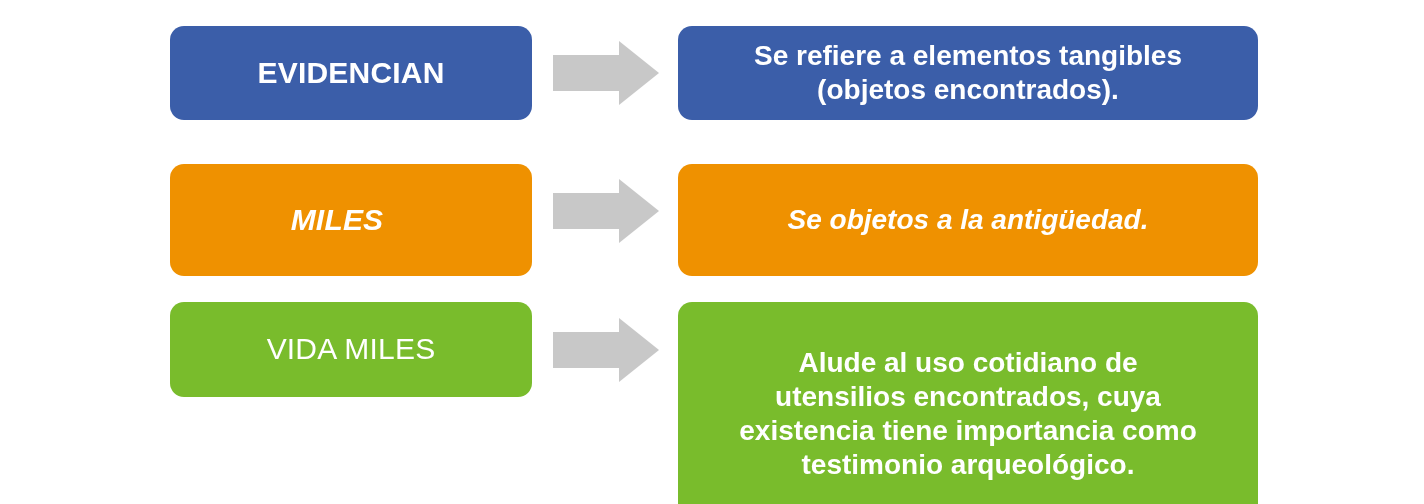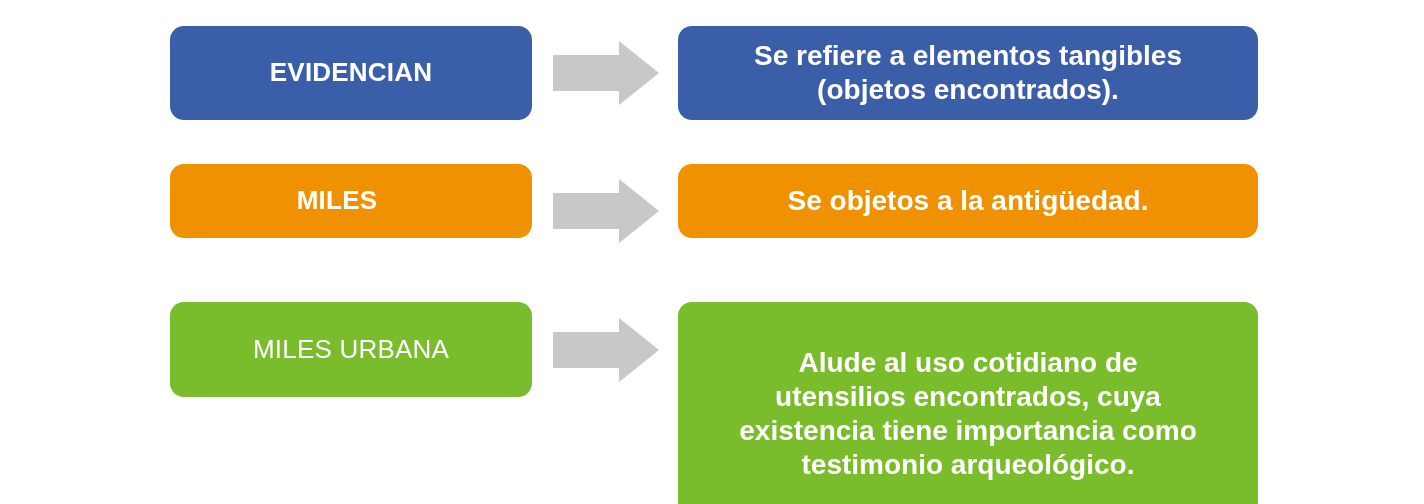--- a/index.html
+++ b/index.html
@@ -35,21 +35,21 @@
   }
   .box-left {
     left: 170px;
     width: 362px;
   }
   .box-right {
     left: 678px;
     width: 580px;
   }
   .label-term {
-    font-size: 26px;
+    font-size: 30px;
     font-weight: bold;
     letter-spacing: 0.2px;
     line-height: 1.15;
     white-space: pre-line;
   }
   .label-term.regular {
     font-weight: normal;
   }
   .label-def {
     font-size: 28px;
@@ -70,21 +70,21 @@
     height: 64px;
   }
 
   
   #row-evidencian { top: 26px; height: 94px; }
   #row-evidencian .box { height: 94px; background: #3b5ea9; }
   #row-evidencian .arrow { top: 15px; left: 553px; }
 
   
   #row-miles { top: 164px; height: 94px; }
-  #row-miles .box { height: 74px; background: #ef9100; }
+  #row-miles .box { height: 112px; background: #ef9100; font-style: italic; }
   #row-miles .arrow { top: 15px; left: 553px; }
   #row-miles .label-term { padding-right: 28px; }
 
   
   #row-vida-urbana { top: 302px; height: 176px; }
   #row-vida-urbana .box-left { height: 95px; background: #79bc2c; }
   #row-vida-urbana .box-right { height: 224px; background: #79bc2c; }
   #row-vida-urbana .arrow { top: 16px; left: 553px; }
 </style>
 </head>
@@ -120,21 +120,21 @@
       </svg>
     </div>
 
     <div class="box box-right">
       <span class="label-def">Se objetos a la antigüedad.</span>
     </div>
   </div>
 
   <div class="row" id="row-vida-urbana">
     <div class="box box-left">
-      <span class="label-term regular">MILES URBANA</span>
+      <span class="label-term regular">VIDA MILES</span>
     </div>
 
     <div class="arrow">
       <svg viewBox="0 0 106 64" xmlns="http://www.w3.org/2000/svg" aria-hidden="true">
         <polygon points="0,14 66,14 66,0 106,32 66,64 66,50 0,50" fill="#c8c8c8"></polygon>
       </svg>
     </div>
 
     <div class="box box-right">
       <span class="label-def">Alude al uso cotidiano de

